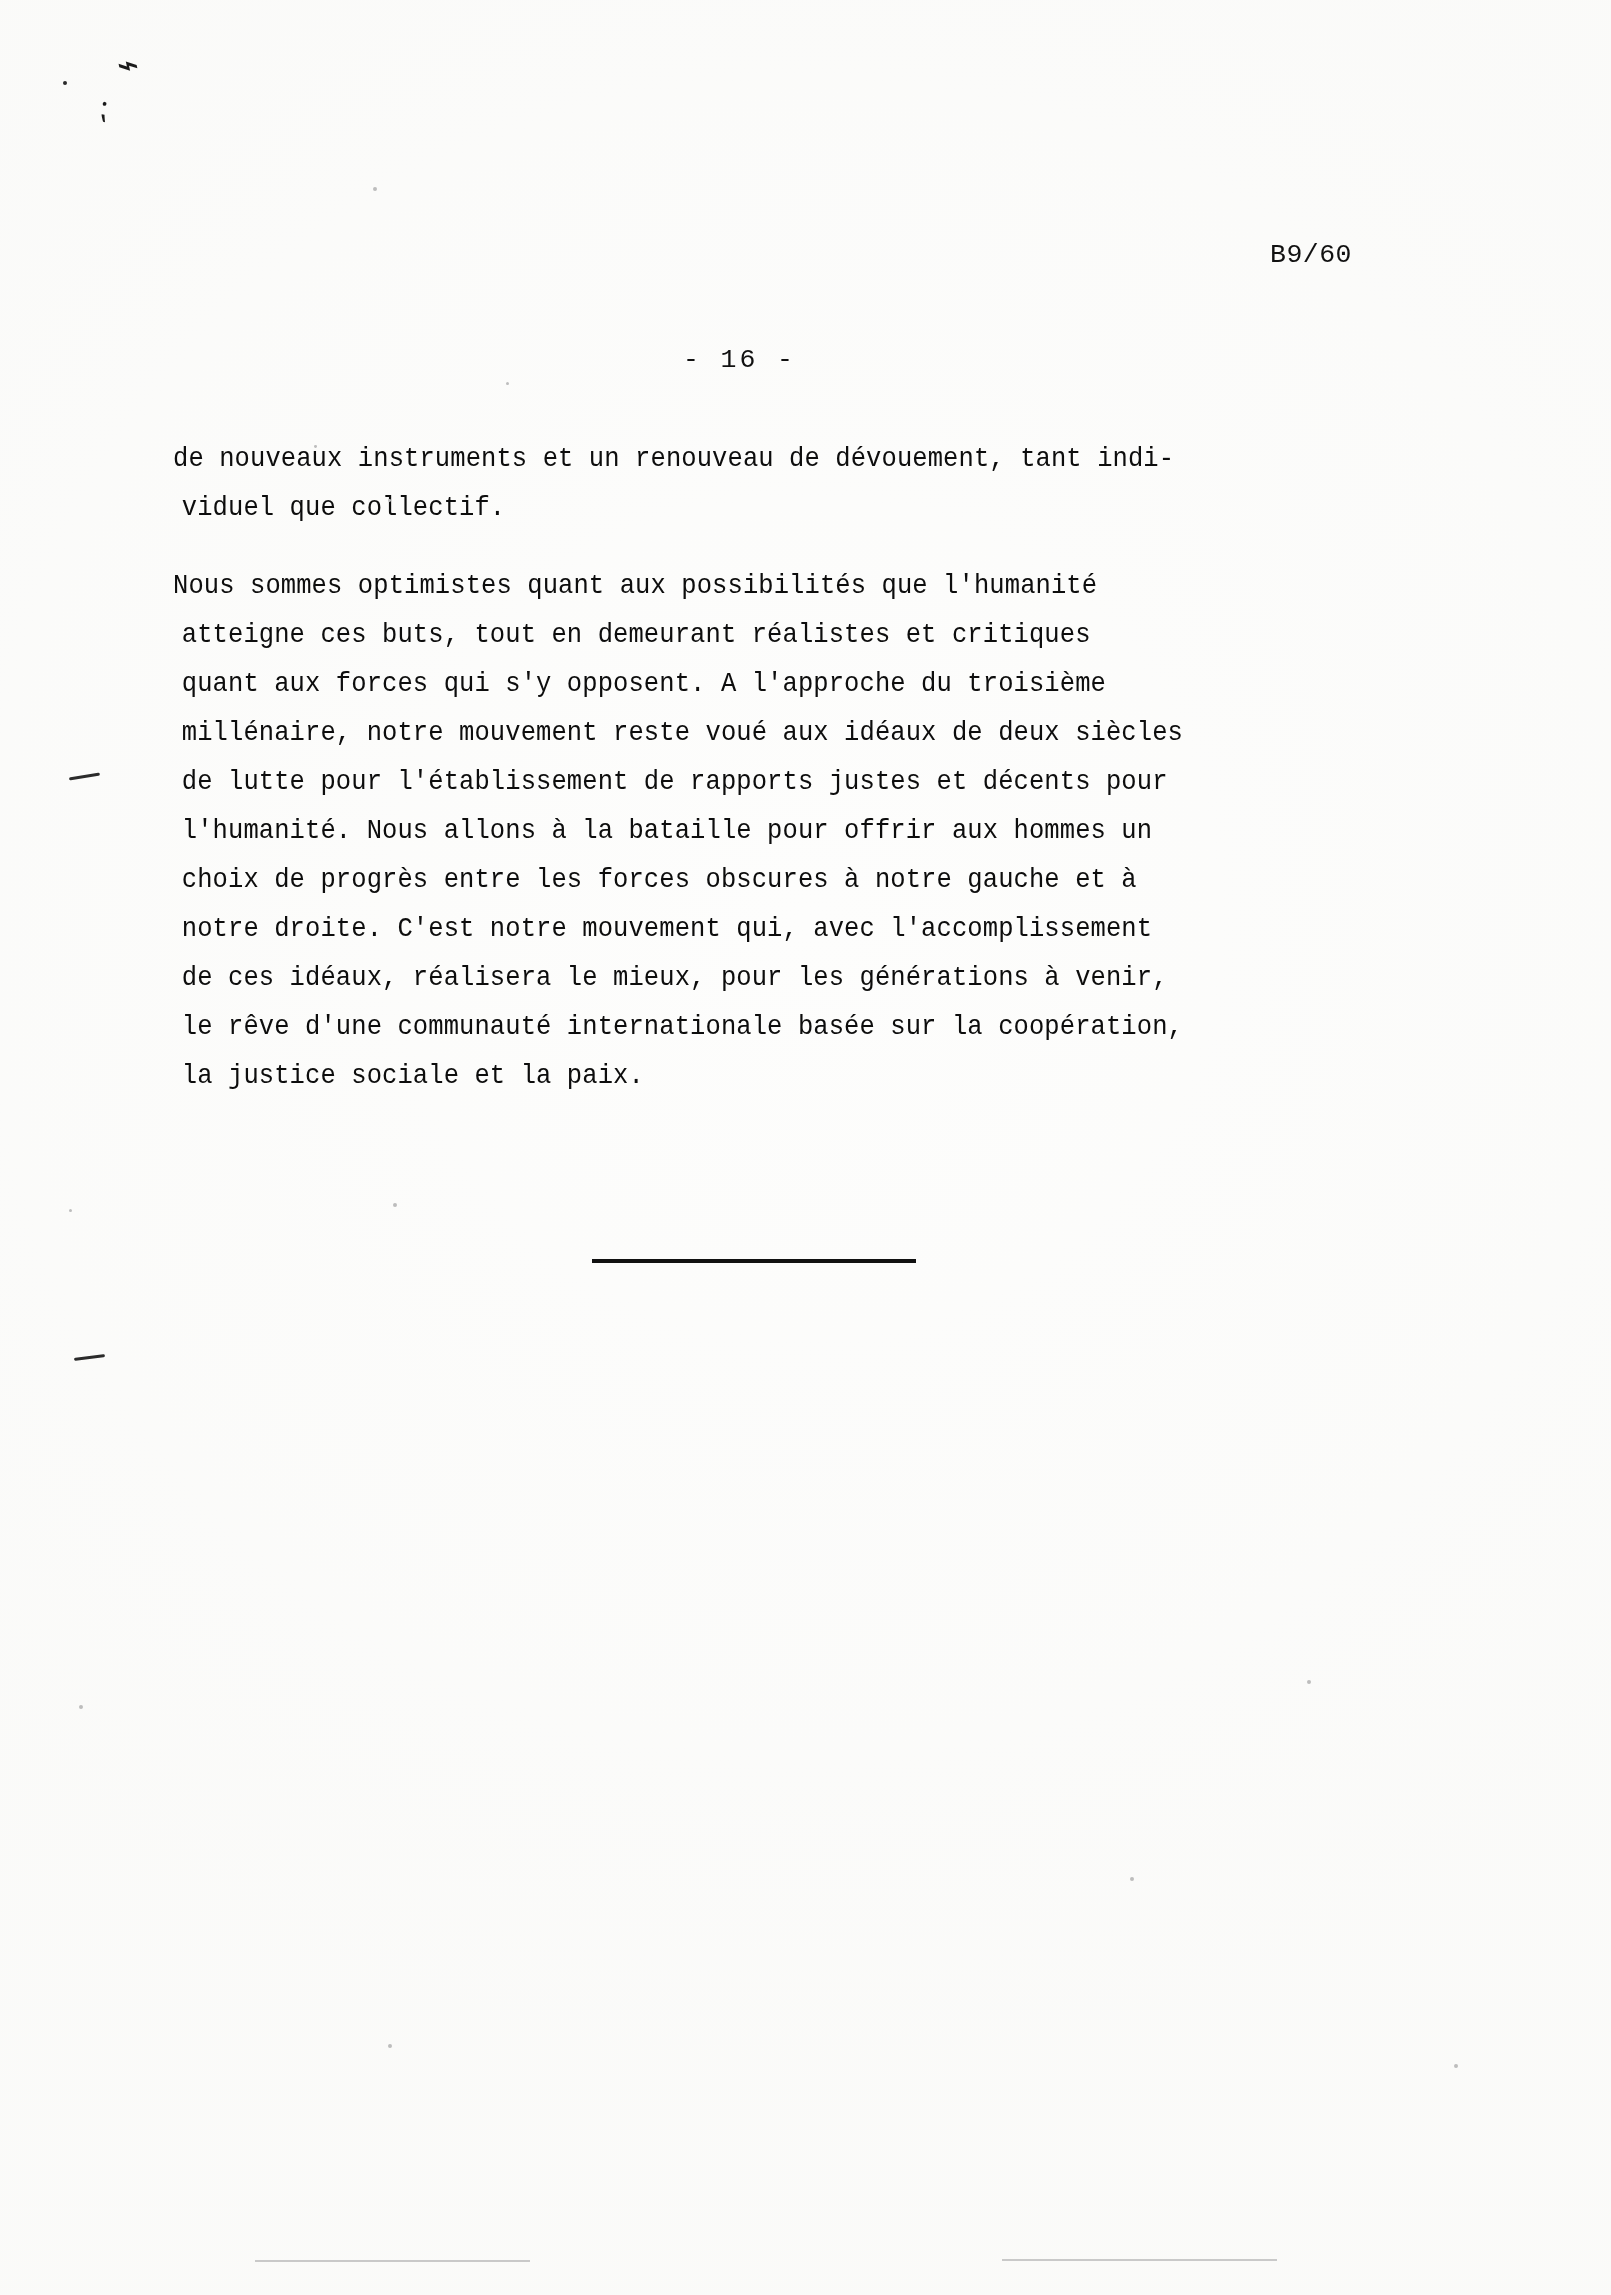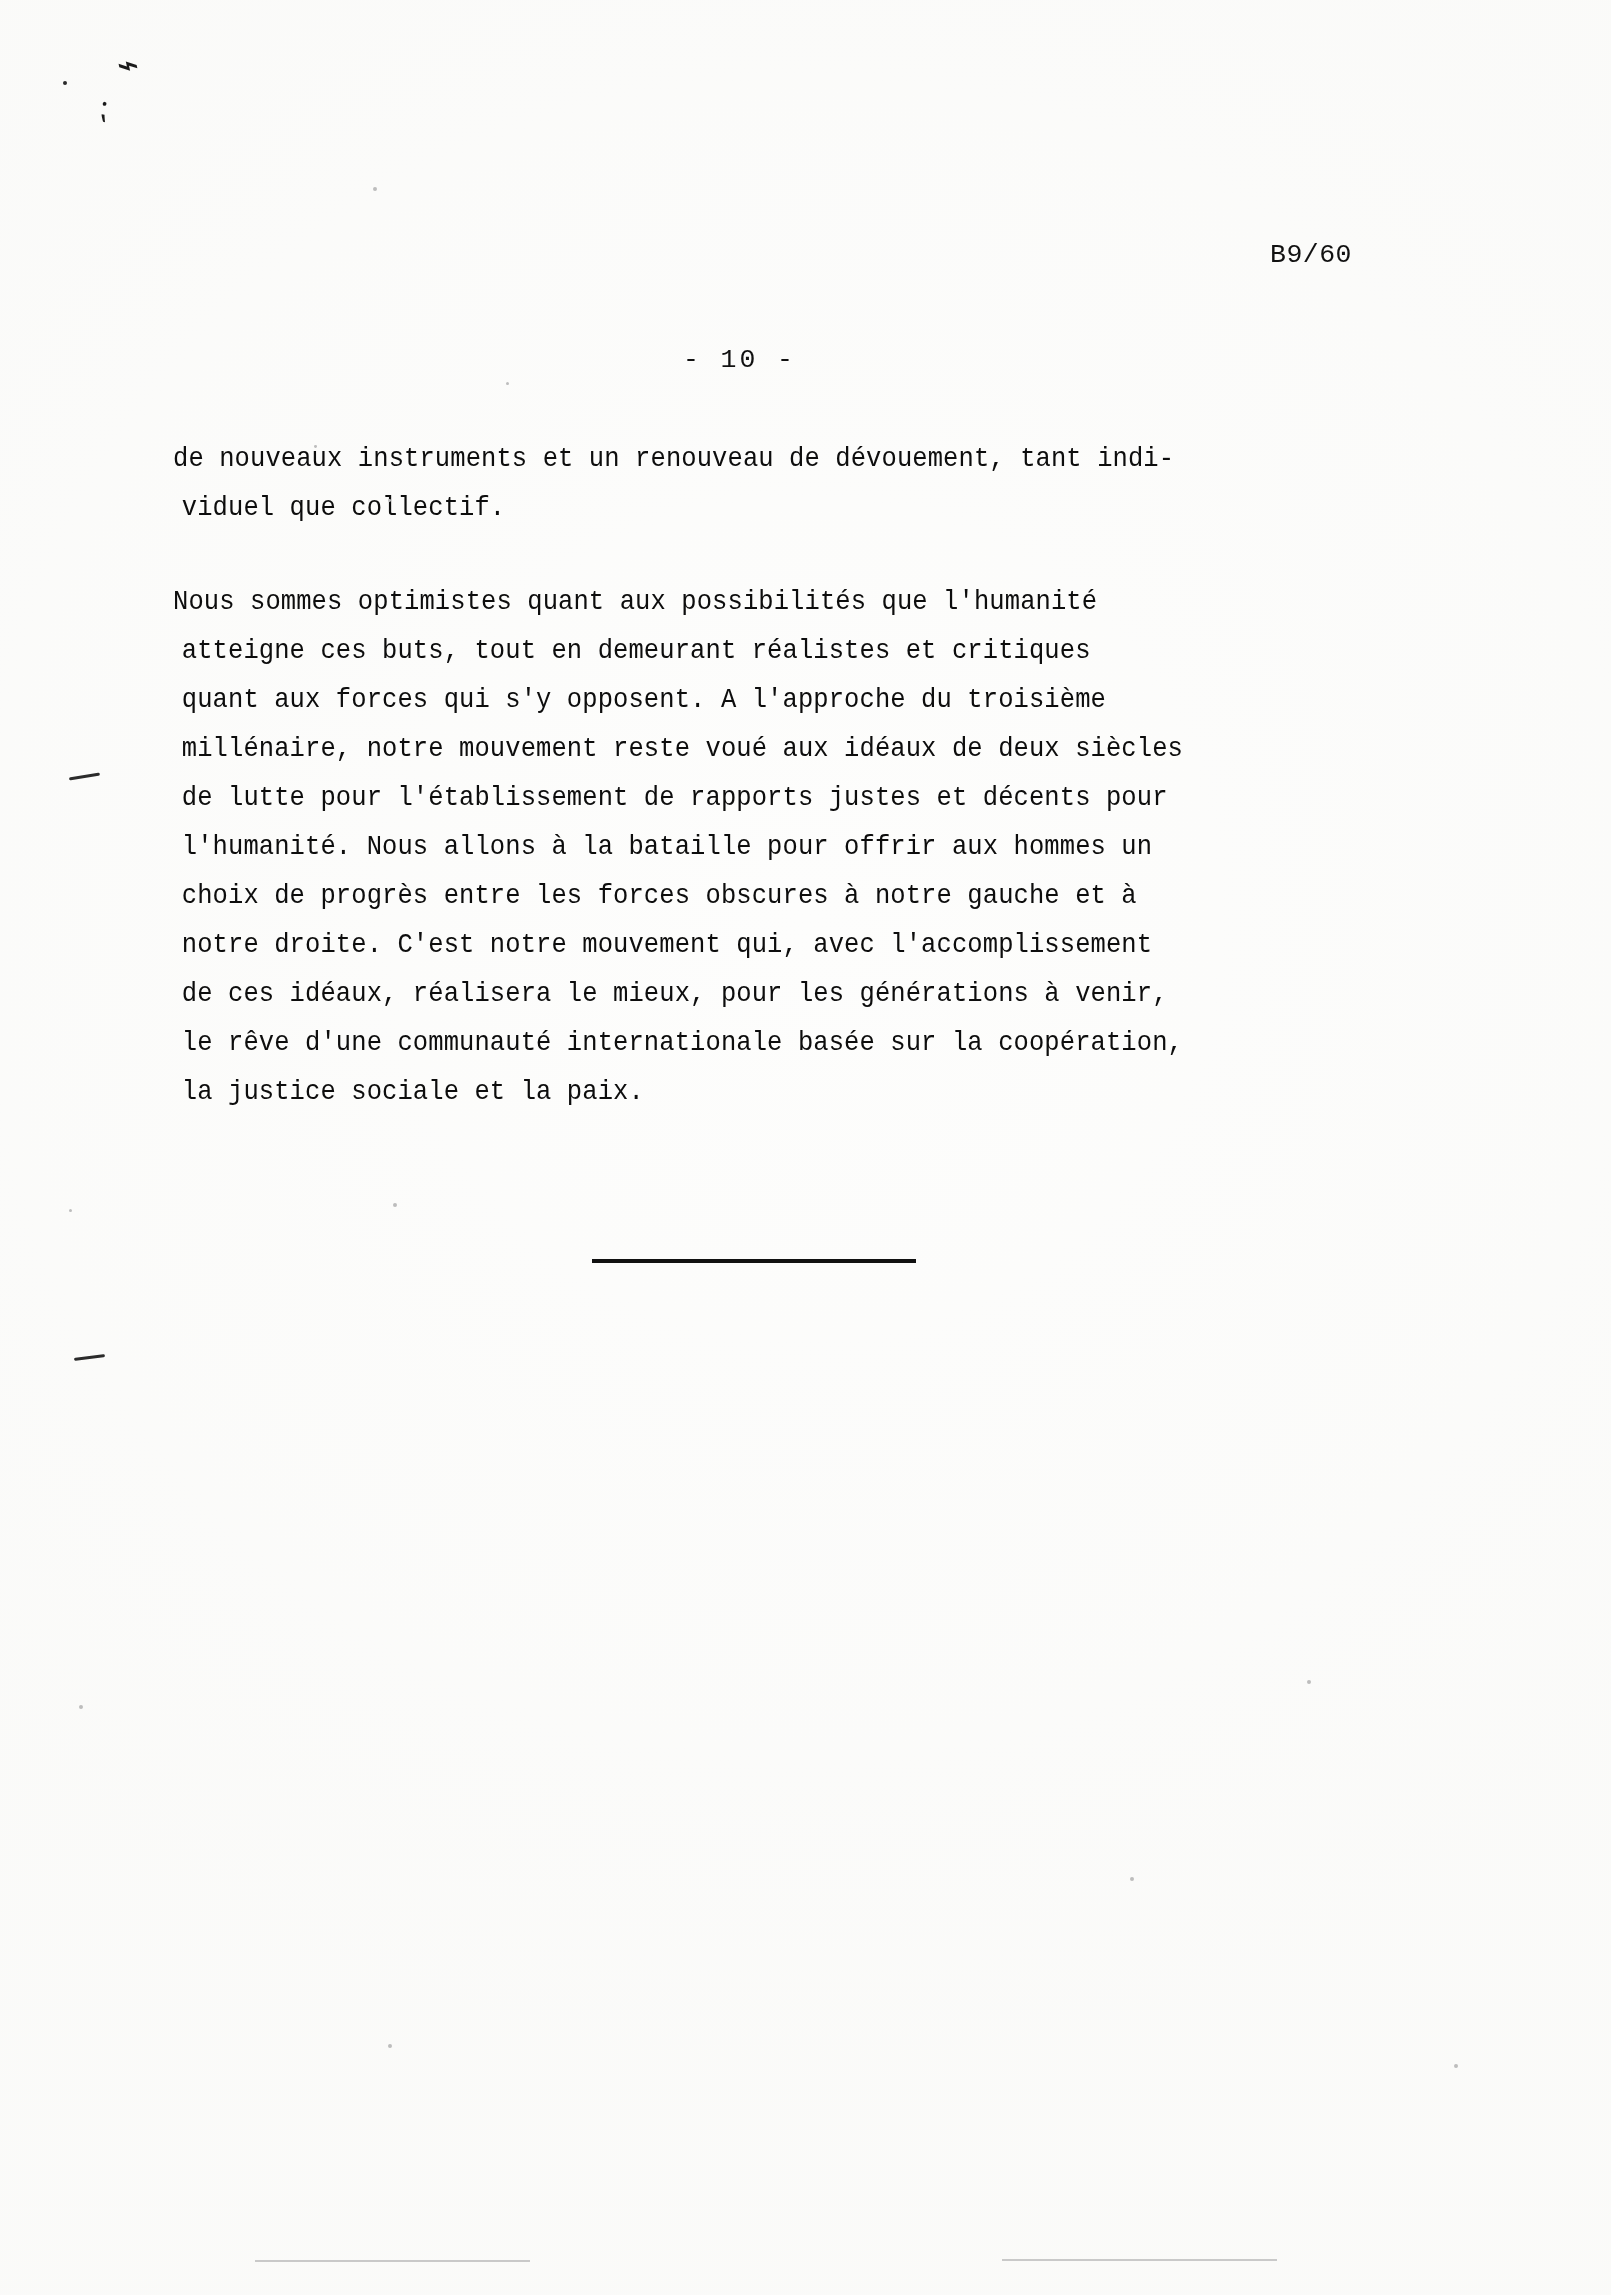--- a/index.html
+++ b/index.html
@@ -56,21 +56,21 @@
     position: absolute;
     left: 173px;
     top: 436px;
     width: 1327px;
   }
 
   .para {
     margin: 0 0 0 0;
   }
   .para + .para {
-    margin-top: 45px;
+    margin-top: 29px;
   }
 
   .text-line {
     font-size: 25.5px;
     line-height: 49px;
     letter-spacing: 0.1px;
     color: #0d0d0d;
     white-space: pre;
     font-weight: 400;
     transform: scaleY(1.06);
@@ -164,21 +164,21 @@
 
   <div class="mark mark-corner-1">⌁</div>
   <div class="mark mark-corner-2">⁏</div>
   <div class="mark mark-dot"></div>
 
   <div class="margin-tick margin-tick-1"></div>
   <div class="margin-tick margin-tick-2"></div>
 
   <div class="doc-ref">B9/60</div>
 
-  <div class="page-number">- 10 -</div>
+  <div class="page-number">- 16 -</div>
 
   <div class="body-text">
 
     <div class="para">
       <div class="text-line">de nouveaux instruments et un renouveau de dévouement, tant indi-</div>
       <div class="text-line">viduel que collectif.</div>
     </div>
 
     <div class="para">
       <div class="text-line">Nous sommes optimistes quant aux possibilités que l'humanité</div>

